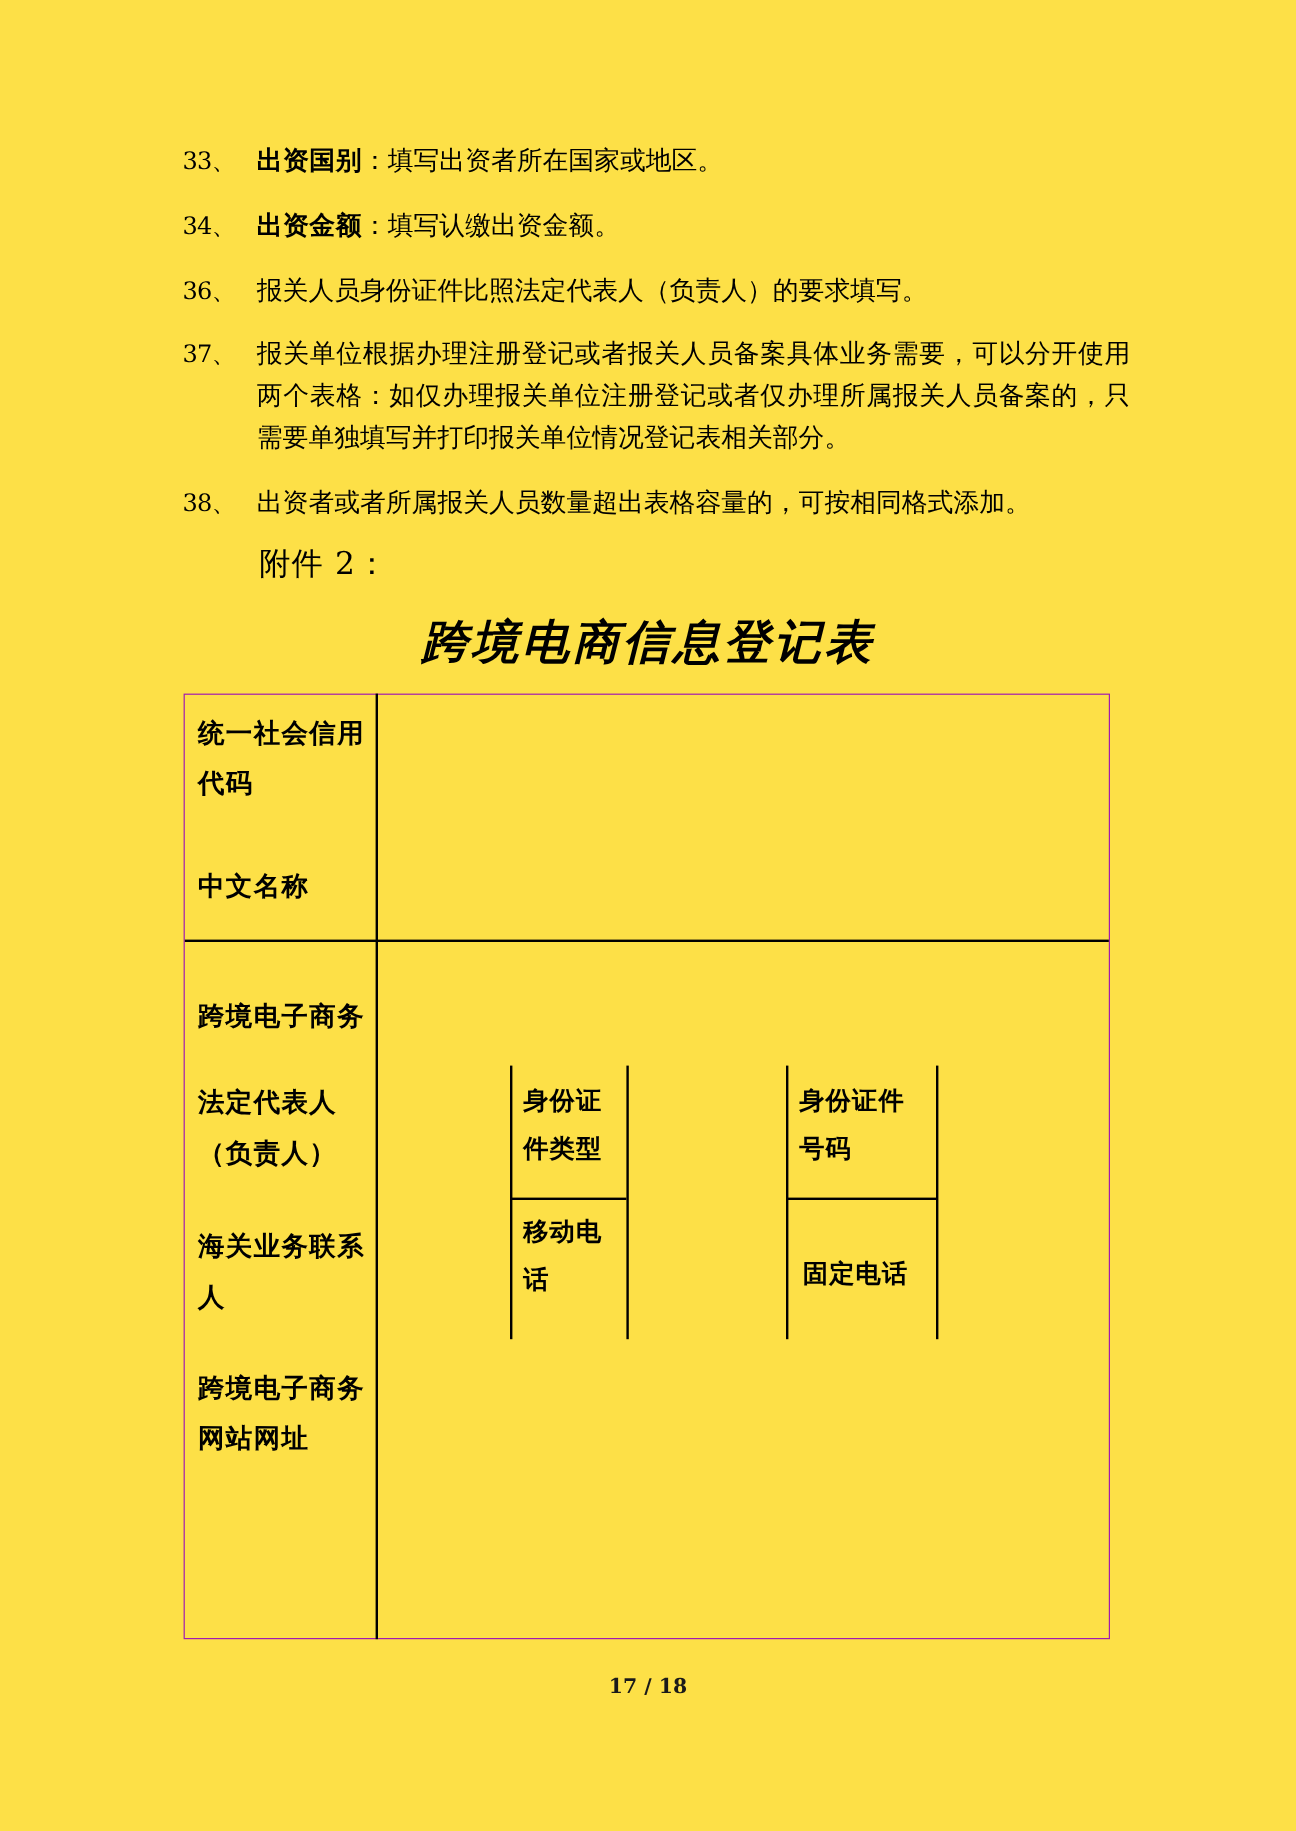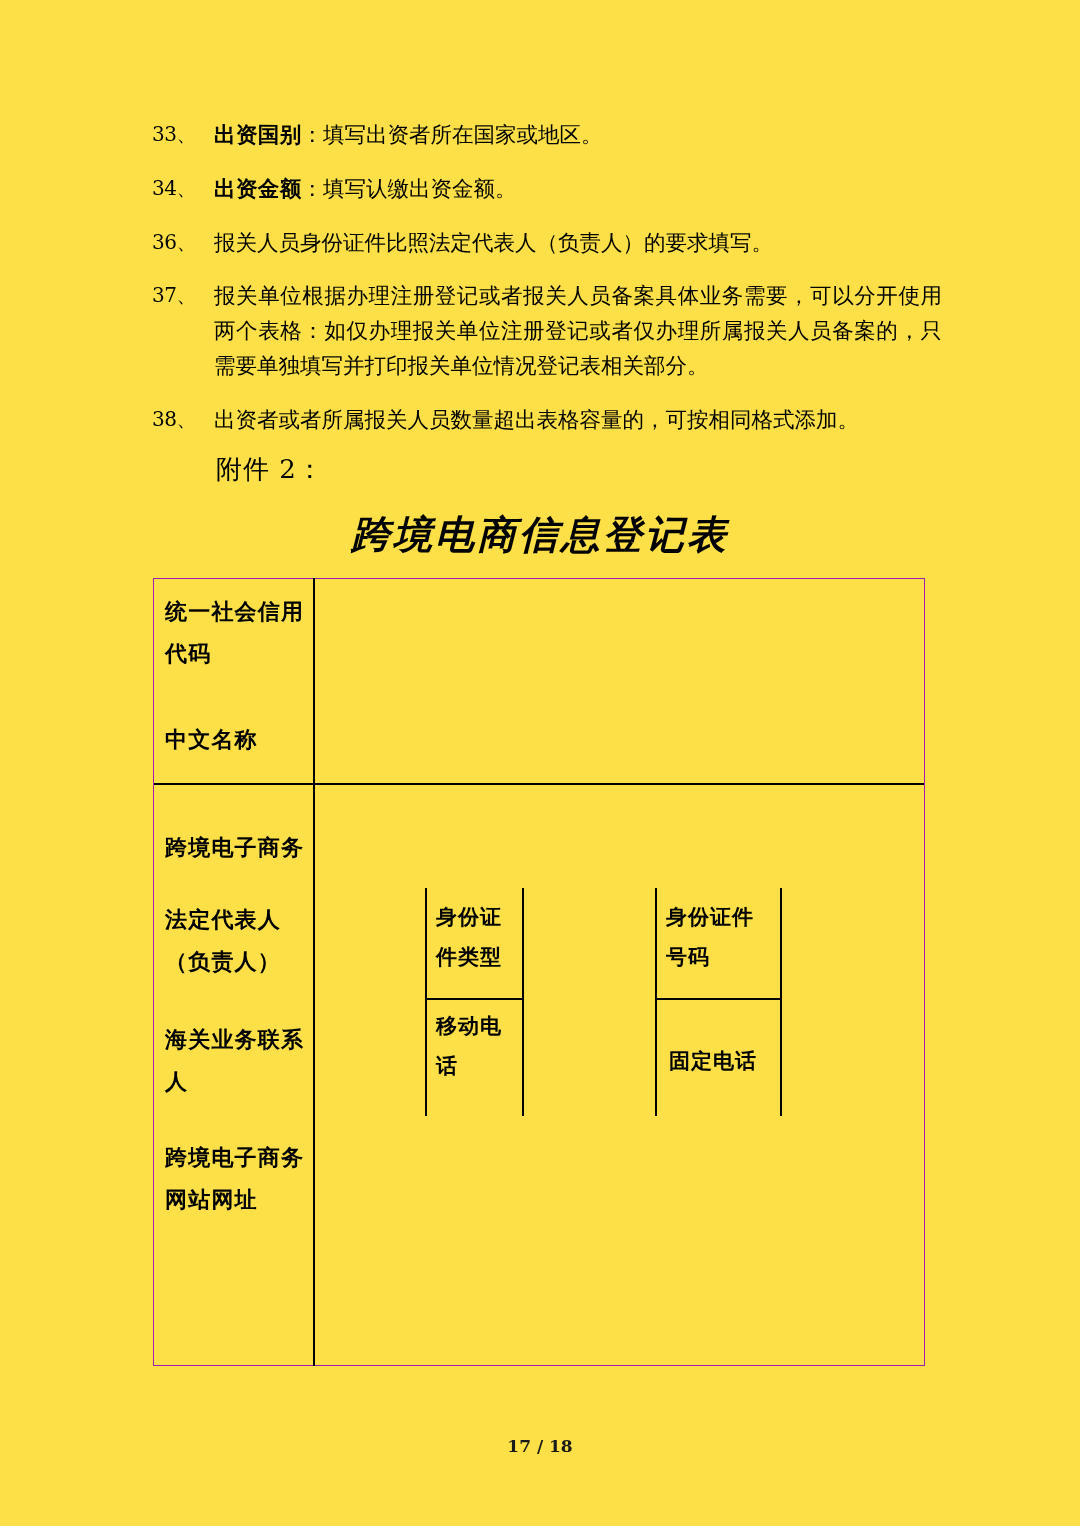--- a/index.html
+++ b/index.html
@@ -151,21 +151,20 @@
   .footer {
     position: absolute;
     left: 0;
     top: 1396px;
     width: 1080px;
     text-align: center;
     font-size: 17px;
     font-weight: 700;
     font-family: "DejaVu Serif", "Liberation Serif", serif;
     color: #1a1a1a;
-    margin-top: 40px;
   }
 </style>
 </head>
 <body>
 
 <div class="page">
 
   <div class="notes">
 
     <div class="note-row">

